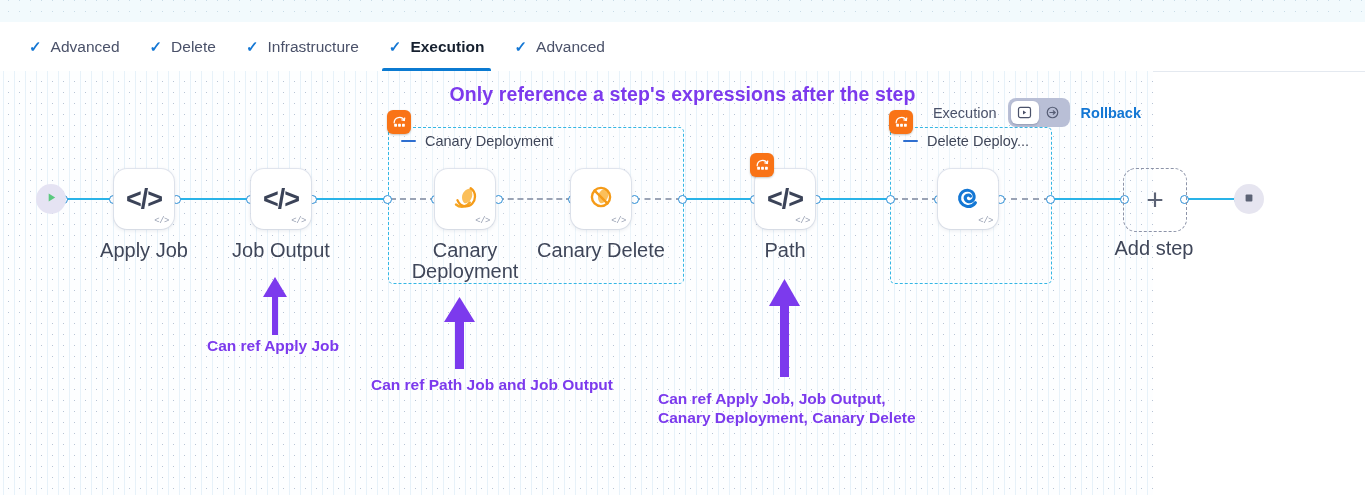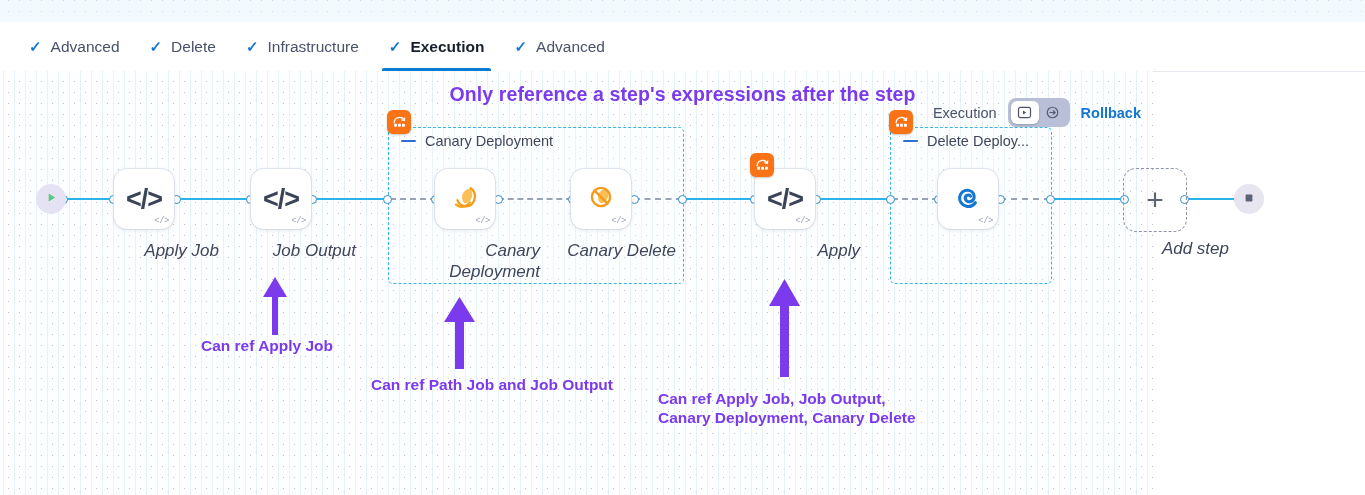--- a/index.html
+++ b/index.html
@@ -109,22 +109,22 @@
   .code-glyph{
     font-size:27px;font-weight:700;color:#3b4358;
     font-family:"Liberation Sans", sans-serif;letter-spacing:-1px;
   }
   .node-badge{
     position:absolute;left:-5px;top:-16px;width:24px;height:24px;border-radius:6px;
     background:#f97316;display:flex;align-items:center;justify-content:center;
     box-shadow:0 1px 2px rgba(40,30,10,.25);
   }
   .node-label{
-    position:absolute;text-align:right;font-size:17px;color:#3f4659;
-    line-height:21px;width:150px;font-style:italic;
+    position:absolute;text-align:center;font-size:20px;color:#3f4659;
+    line-height:21px;width:150px;
   }
 
   
   .term{
     position:absolute;width:30px;height:30px;border-radius:50%;
     background:#e5e3f3;display:flex;align-items:center;justify-content:center;
   }
   .term.end{background:#e6e5f0;}
 
   
@@ -332,21 +332,21 @@
           <path d="M2.6 9.4a6.4 6.4 0 0 1 12.1-2.9" stroke="#fff" stroke-width="1.5" stroke-linecap="round"></path>
           <path d="M15.3 3.6l-.6 3 -2.9-.7" stroke="#fff" stroke-width="1.5" stroke-linecap="round" stroke-linejoin="round"></path>
           <rect x="2.6" y="10.6" width="3.4" height="3.4" rx=".7" fill="#fff"></rect>
           <rect x="7.3" y="10.6" width="3.4" height="3.4" rx=".7" fill="#fff"></rect>
           <rect x="12" y="10.6" width="3.4" height="3.4" rx=".7" fill="#fff"></rect>
         </svg>
       </div>
       <span class="code-glyph">&lt;/&gt;</span>
       <span class="mini">&lt;/&gt;</span>
     </div>
-    <div class="node-label" style="left:710px;top:169px;">Apply</div>
+    <div class="node-label" style="left:710px;top:169px;">Path</div>
 
     <div class="node" style="left:938px;top:98px;">
       <span>
         <svg width="30" height="30" viewBox="0 0 30 30" fill="none">
           <path d="M22.4 20.7c-2.1 2.8-5.6 4.3-9 3.6-4.6-1-7.5-5.3-6.7-9.7.7-3.9 4.2-6.6 8-6.4 3.3.2 6 2.6 6.4 5.7.3 2.4-1.1 4.8-3.4 5.6-1.9.7-4.1-.1-5-1.8-.8-1.5-.3-3.4 1.1-4.3 1.2-.8 2.9-.5 3.7.7" stroke="#1477d4" stroke-width="3.1" stroke-linecap="round"></path>
         </svg>
       </span>
       <span class="mini">&lt;/&gt;</span>
     </div>
 
@@ -354,21 +354,21 @@
       <span class="plus">+</span>
     </div>
     <div class="node-label" style="left:1079px;top:167px;">Add step</div>
 
     <span class="arrow" style="left:262px;top:206px;">
       <svg width="26" height="58" viewBox="0 0 26 58" fill="none">
         <rect x="10" y="16" width="6" height="42" fill="#7c3aed"></rect>
         <path d="M13 0 25 20H1z" fill="#7c3aed"></path>
       </svg>
     </span>
-    <div class="ann-text" style="left:201px;top:265px;">Can ref Apply Job</div>
+    <div class="ann-text" style="left:207px;top:265px;">Can ref Apply Job</div>
 
     <span class="arrow" style="left:444px;top:226px;">
       <svg width="32" height="72" viewBox="0 0 32 72" fill="none">
         <rect x="11" y="20" width="9" height="52" fill="#7c3aed"></rect>
         <path d="M15.5 0 31 25H0z" fill="#7c3aed"></path>
       </svg>
     </span>
     <div class="ann-text" style="left:371px;top:304px;">Can ref Path Job and Job Output</div>
 
     <span class="arrow" style="left:769px;top:208px;">

